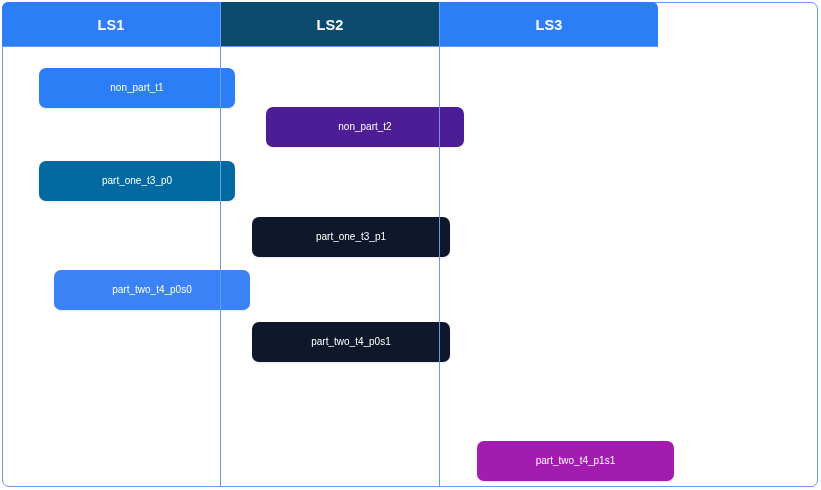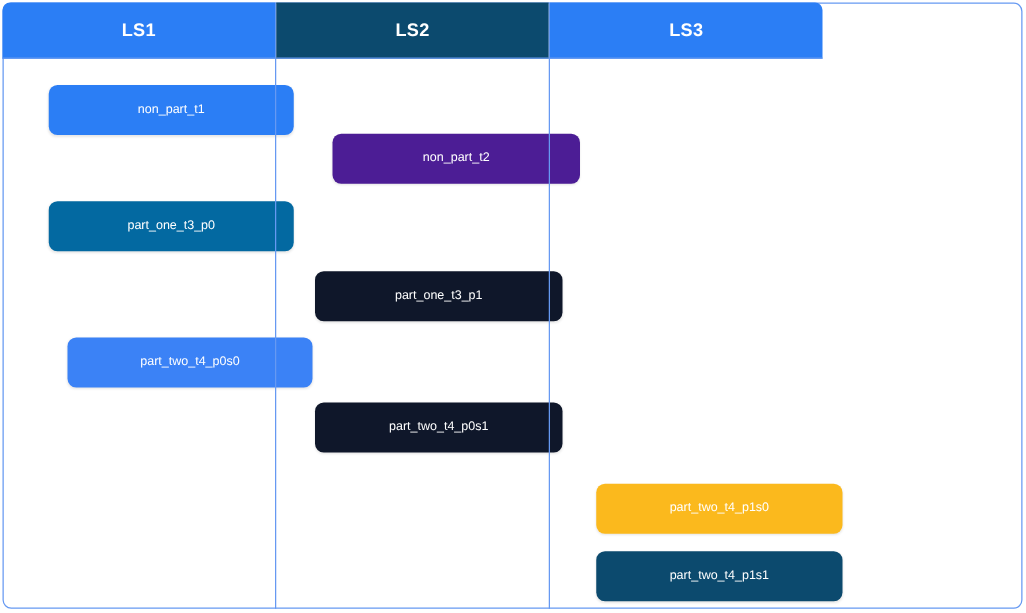--- a/index.html
+++ b/index.html
@@ -141,22 +141,19 @@
             <span class="task-label">part_two_t4_p0s1</span>
           </div>
         </div>
       </div>
       <div class="column">
         <div class="col-header" style="background: rgb(43, 126, 245); color: rgb(255, 255, 255);">
           <span>LS3</span>
           <div class="col-header-sep" style="background: rgb(102, 153, 242);"></div>
         </div>
         <div class="col-body">
-          <div class="task" style="background: rgb(251, 185, 29); color: rgb(255, 255, 255); top: 340px; left: 37px; width: 197px;">
-            <span class="task-label">part_two_t4_p1s0</span>
-          </div>
-          <div class="task" style="background: #0c4a6e; color: rgb(255, 255, 255); top: 394px; left: 37px; width: 197px;">
+          <div class="task" style="background: #a21caf; color: rgb(255, 255, 255); top: 394px; left: 37px; width: 197px;">
             <span class="task-label">part_two_t4_p1s1</span>
           </div>
         </div>
       </div>
     </div>
 </div>
 
 </body></html>

